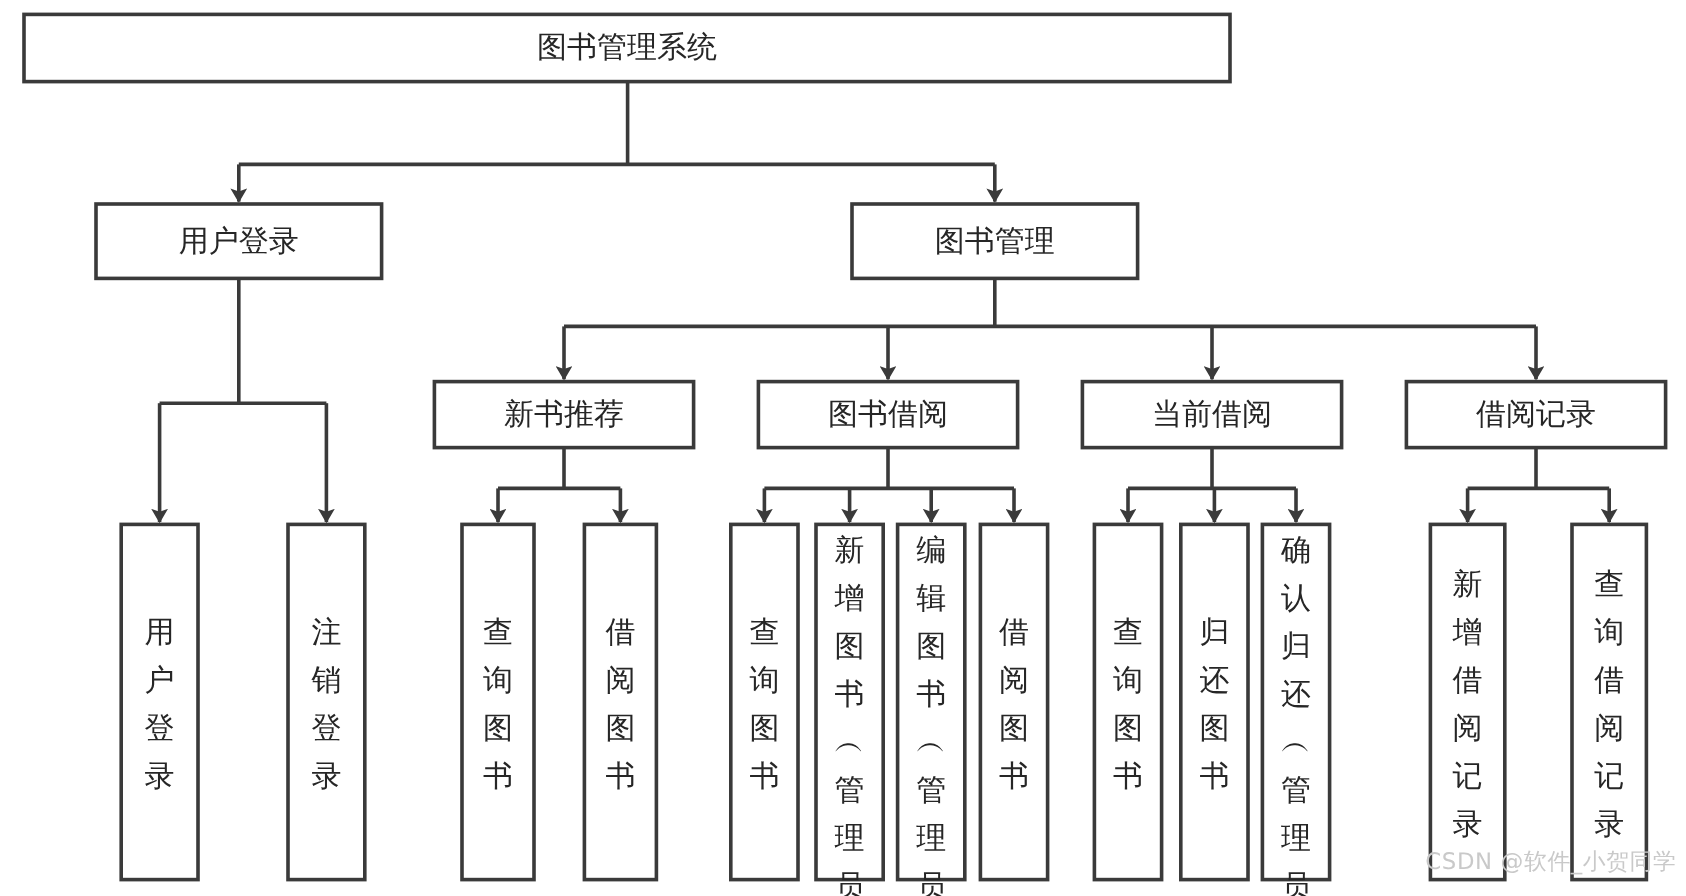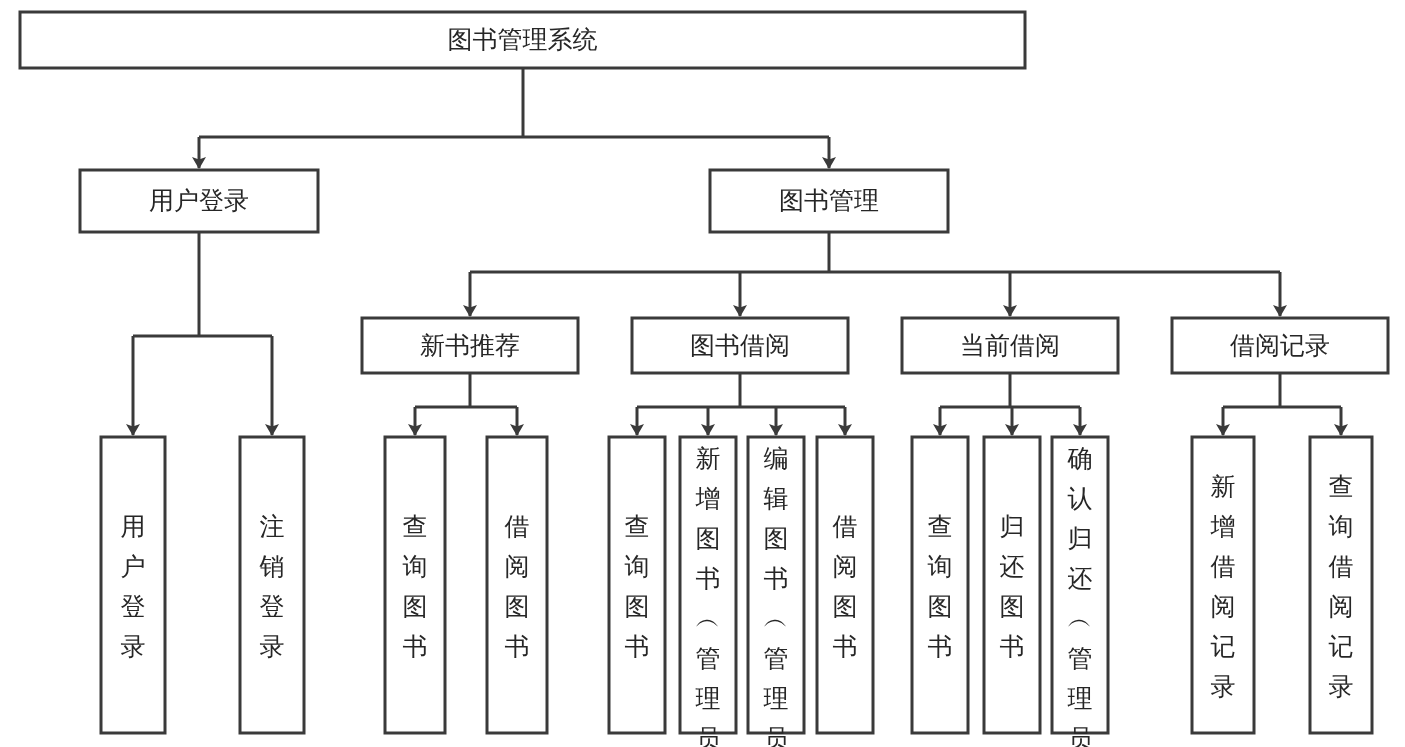--- a/index.html
+++ b/index.html
@@ -184,13 +184,14 @@
         <g>
           <rect x="1192" y="437" width="62" height="296" class="node-rect"></rect>
           <text x="1223" class="node-label-vert"><tspan x="1223" y="495">新</tspan><tspan x="1223" y="535">增</tspan><tspan x="1223" y="575">借</tspan><tspan x="1223" y="615">阅</tspan><tspan x="1223" y="655">记</tspan><tspan x="1223" y="695">录</tspan></text>
         </g>
         <g>
           <rect x="1310" y="437" width="62" height="296" class="node-rect"></rect>
           <text x="1341" class="node-label-vert"><tspan x="1341" y="495">查</tspan><tspan x="1341" y="535">询</tspan><tspan x="1341" y="575">借</tspan><tspan x="1341" y="615">阅</tspan><tspan x="1341" y="655">记</tspan><tspan x="1341" y="695">录</tspan></text>
         </g>
       </g>
   </svg>
+  <div class="watermark">CSDN @软件_小贺同学</div>
 </div>
 
 </body></html>

